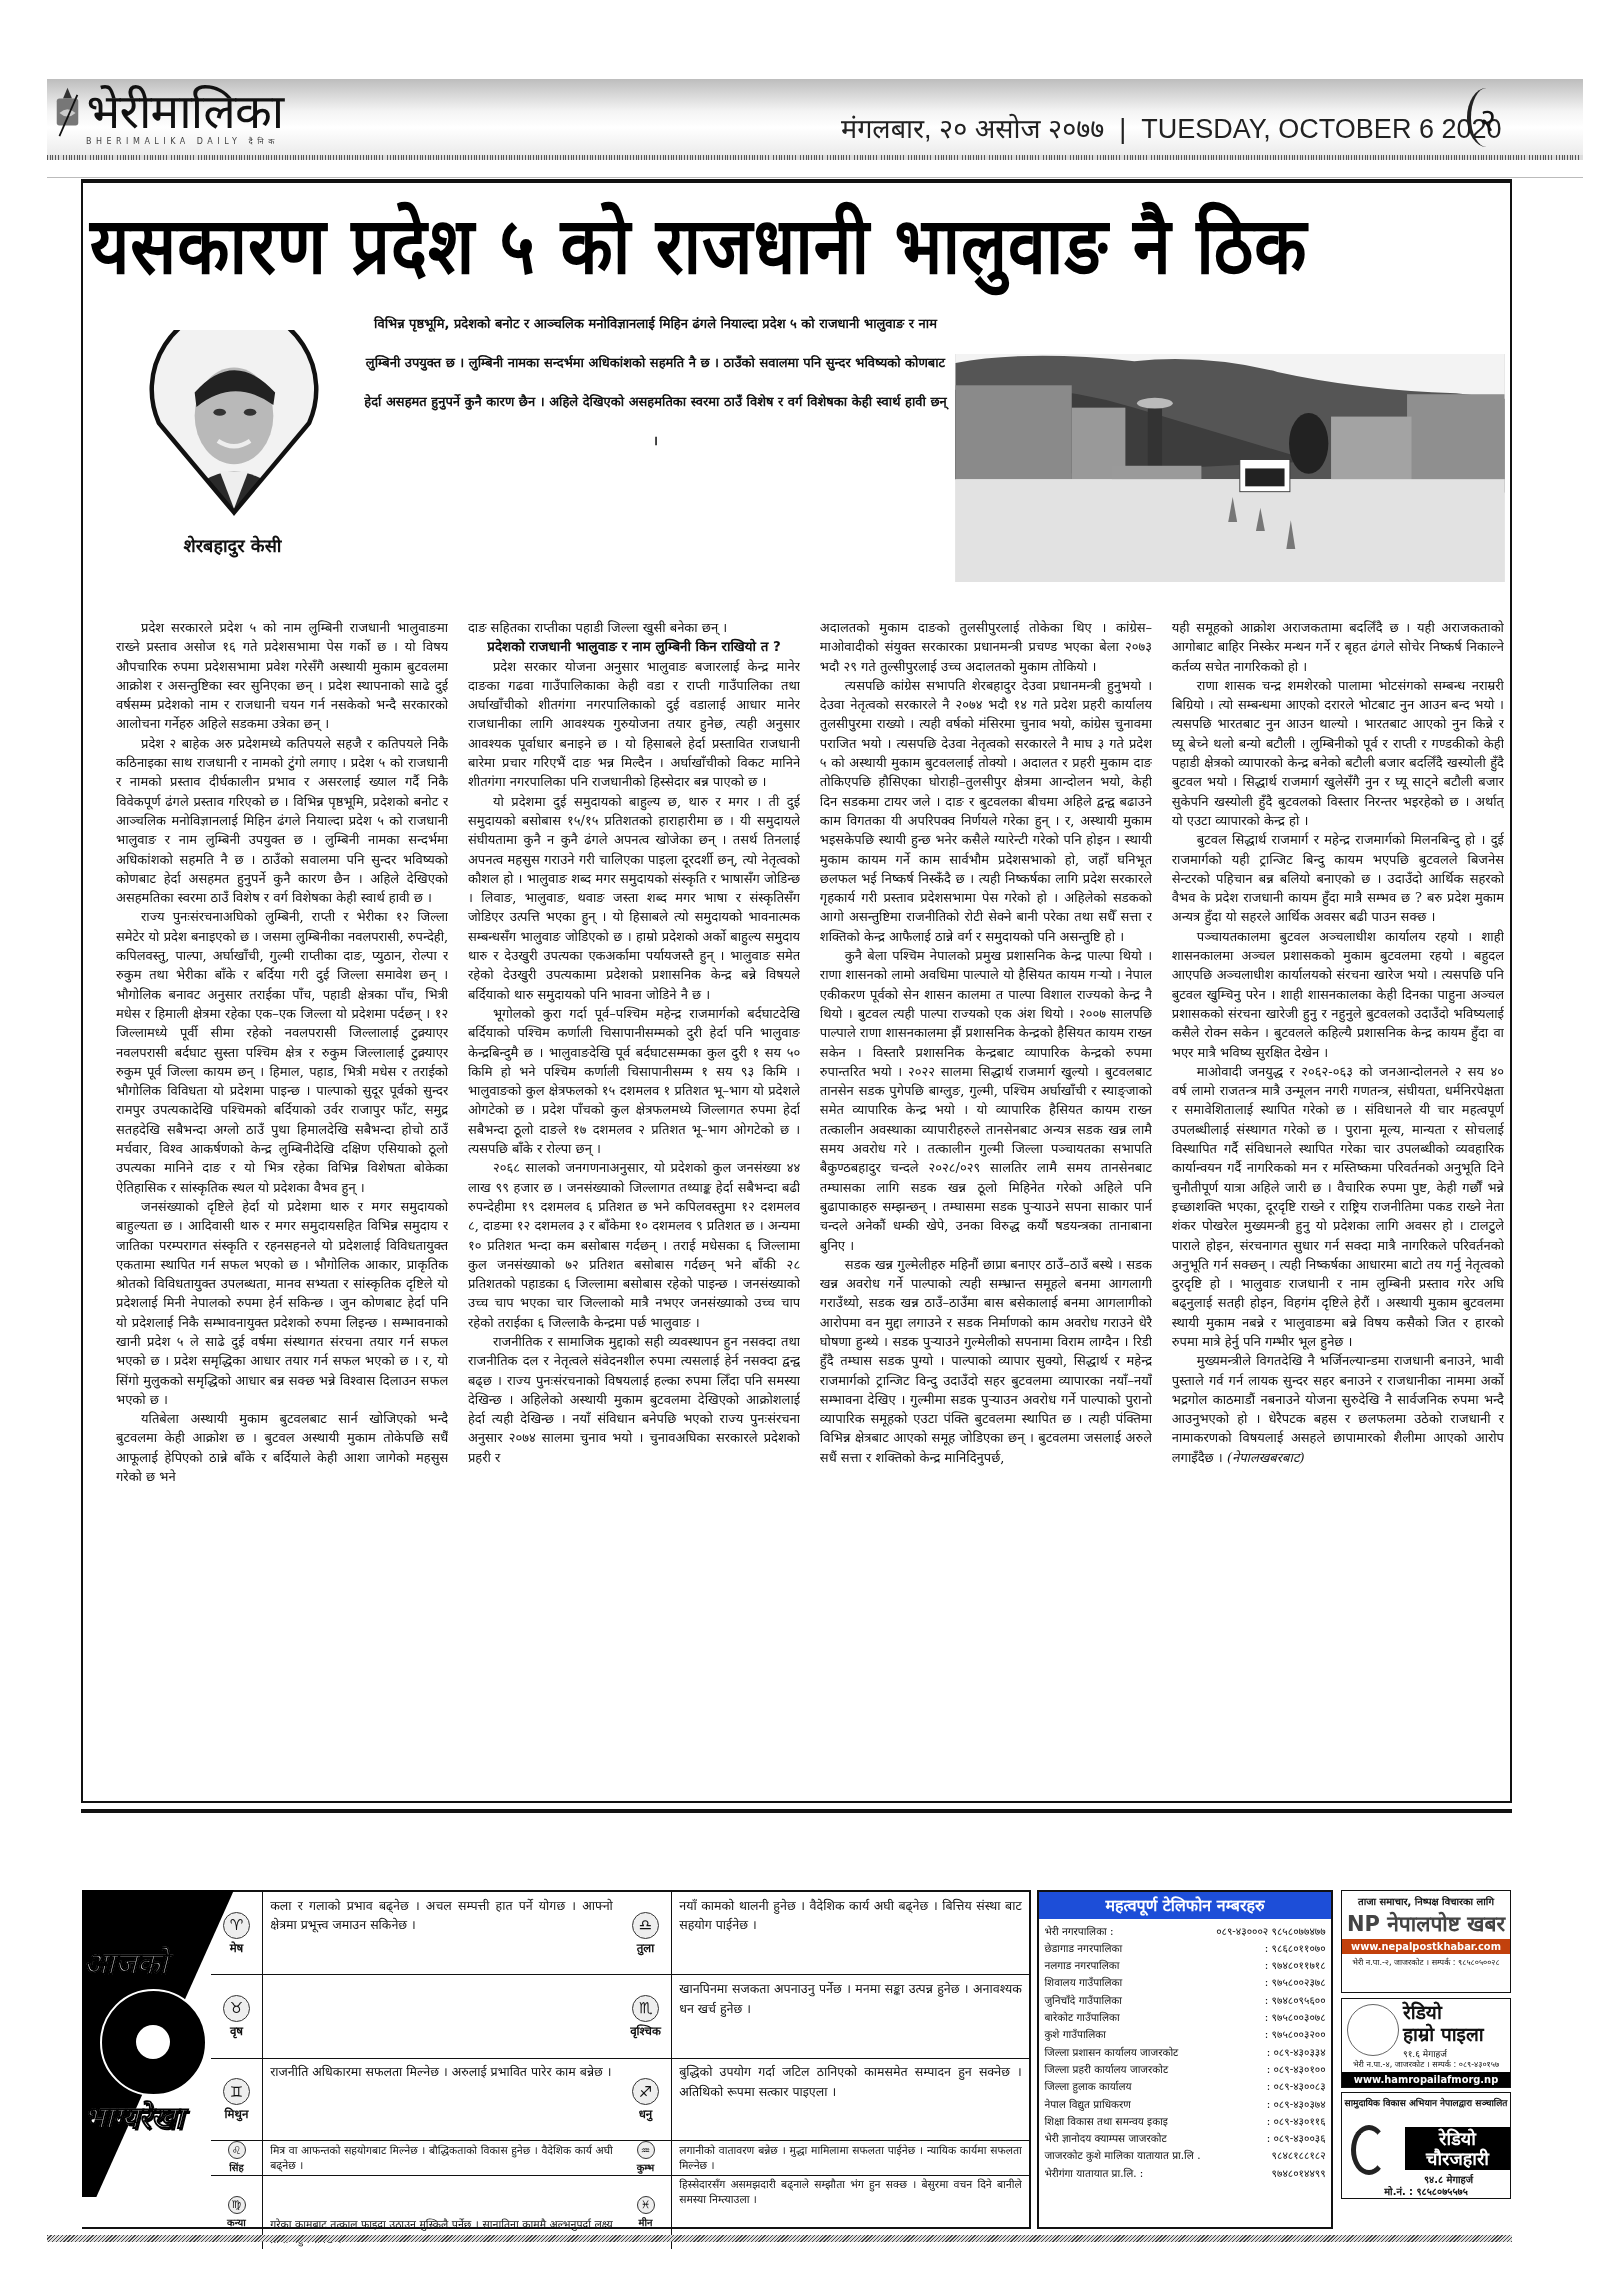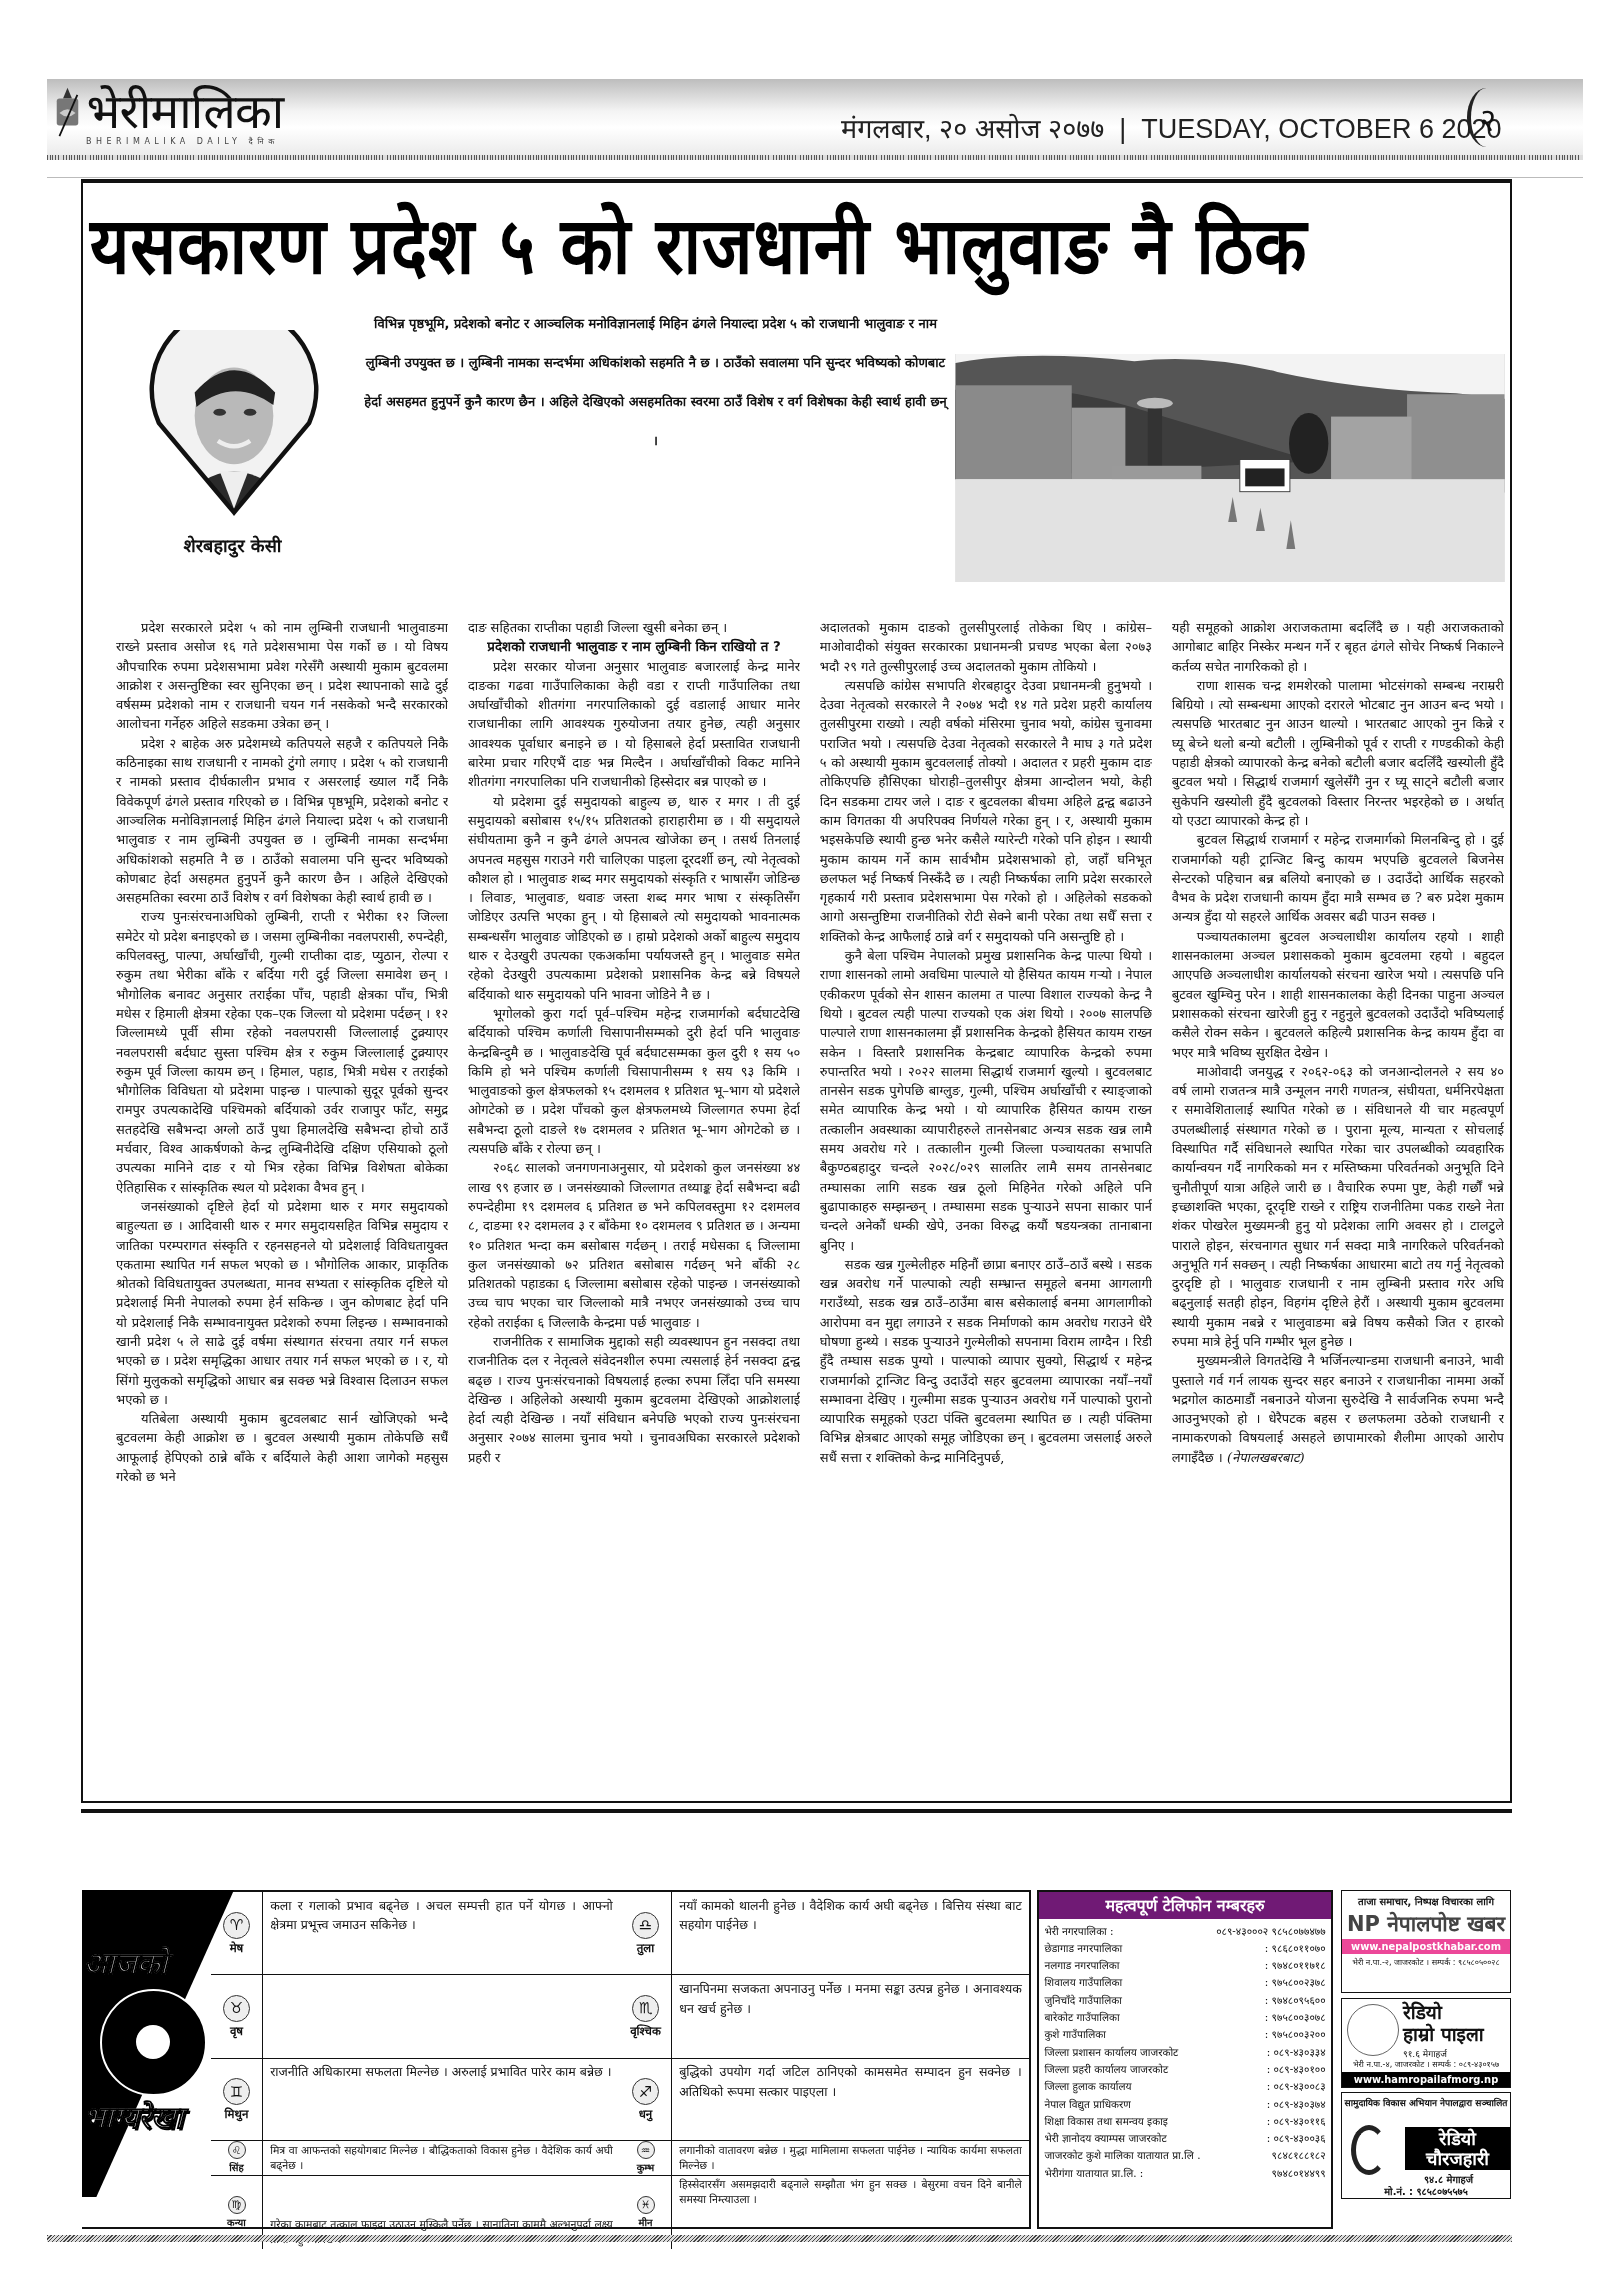--- a/index.html
+++ b/index.html
@@ -60,30 +60,30 @@
 
   .horo-grid { position: absolute; left: 211px; top: 1892px; width: 818px; height: 333px; display: grid; grid-template-columns: 1fr 1fr; grid-template-rows: repeat(4, 1fr); }
   .sign { display: flex; border-bottom: 1.8px solid #111; }
   .sign:nth-child(7), .sign:nth-child(8) { border-bottom: none; }
   .sign-id { width: 52px; display: flex; flex-direction: column; align-items: center; justify-content: center; border-right: 1.8px solid #111; }
   .sign-icon { width: 27px; height: 27px; border-radius: 50%; border: 1.8px solid #333; display: flex; align-items: center; justify-content: center; font-size: 15px; background: #eee; }
   .sign-name { font-size: 11.6px; font-weight: bold; margin-top: 0.9px; }
   .sign-text { flex: 1; padding: 3.6px 7.2px; font-family: "DejaVu Serif", serif; font-size: 12.5px; line-height: 19.7px; text-align: justify; }
 
   .phones { position: absolute; left: 1037px; top: 1890px; width: 296px; height: 339px; border: 2.7px solid #111; }
-  .phones-head { background: #701a75; color: #fff; font-weight: bold; font-size: 16px; text-align: center; height: 27px; line-height: 27px; }
+  .phones-head { background: #1d4ed8; color: #fff; font-weight: bold; font-size: 16px; text-align: center; height: 27px; line-height: 27px; }
   .phones-list { padding: 3.6px 5.4px; font-family: "DejaVu Serif", serif; font-size: 10.4px; line-height: 17.3px; }
   .phones-row { display: flex; justify-content: space-between; white-space: nowrap; }
 
   .ads { position: absolute; left: 1341px; top: 1890px; width: 170px; }
   .ad { border: 1.8px solid #111; margin-bottom: 4.5px; text-align: center; }
   .ad1 { height: 103px; }
   .ad1 .tag { font-size: 9.9px; font-weight: bold; padding-top: 2.7px; }
   .ad1 .brand { font-size: 21px; font-weight: bold; color: #444; padding: 1.8px 0; }
-  .ad1 .url { background: #ec4899; color: #fff; font-size: 9.9px; font-weight: bold; padding: 1.8px 0; }
+  .ad1 .url { background: #c2410c; color: #fff; font-size: 9.9px; font-weight: bold; padding: 1.8px 0; }
   .ad1 .contact { font-size: 8px; padding-top: 1.8px; }
   .ad2 { height: 90px; position: relative; }
   .ad2 .logo-c { position: absolute; left: 5.4px; top: 5.4px; width: 52px; height: 52px; border: 0.9px solid #666; border-radius: 50%; }
   .ad2 .name { position: absolute; left: 61px; top: 3.6px; font-size: 19px; font-weight: bold; line-height: 21.5px; text-align: left; }
   .ad2 .freq { position: absolute; left: 61px; top: 48px; font-size: 9px; }
   .ad2 .contact { position: absolute; left: 1.8px; right: 1.8px; top: 59px; font-size: 8px; }
   .ad2 .url { position: absolute; left: 0; right: 0; bottom: 0; background: #000; color: #fff; font-size: 9.9px; font-weight: bold; padding: 1.8px 0; }
   .ad3 { height: 107px; position: relative; }
   .ad3 .tag { font-size: 9px; font-weight: bold; padding-top: 3.6px; line-height: 12.5px; }
   .ad3 .logo-c { position: absolute; left: 9px; top: 32px; width: 36px; height: 50px; border: 5.4px solid #222; border-right-color: transparent; border-radius: 50%; }

